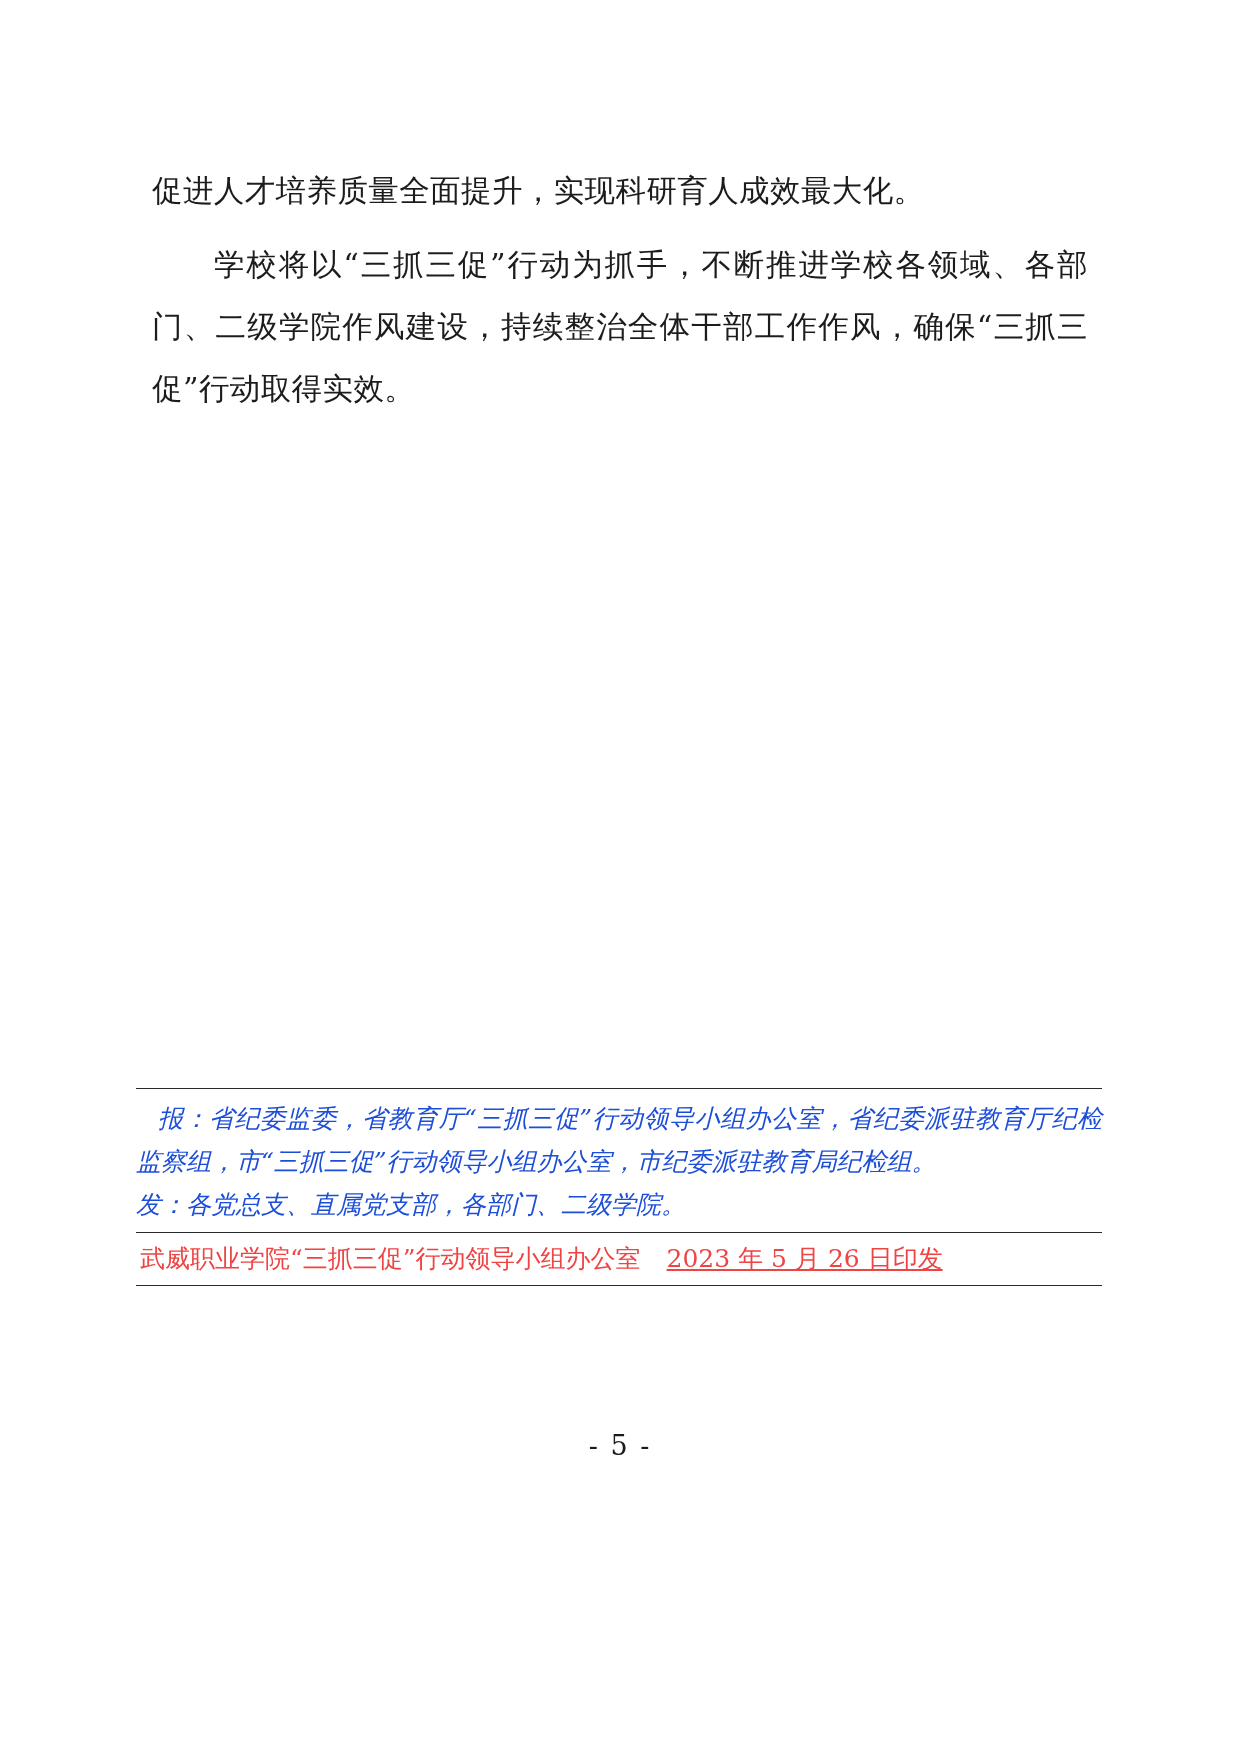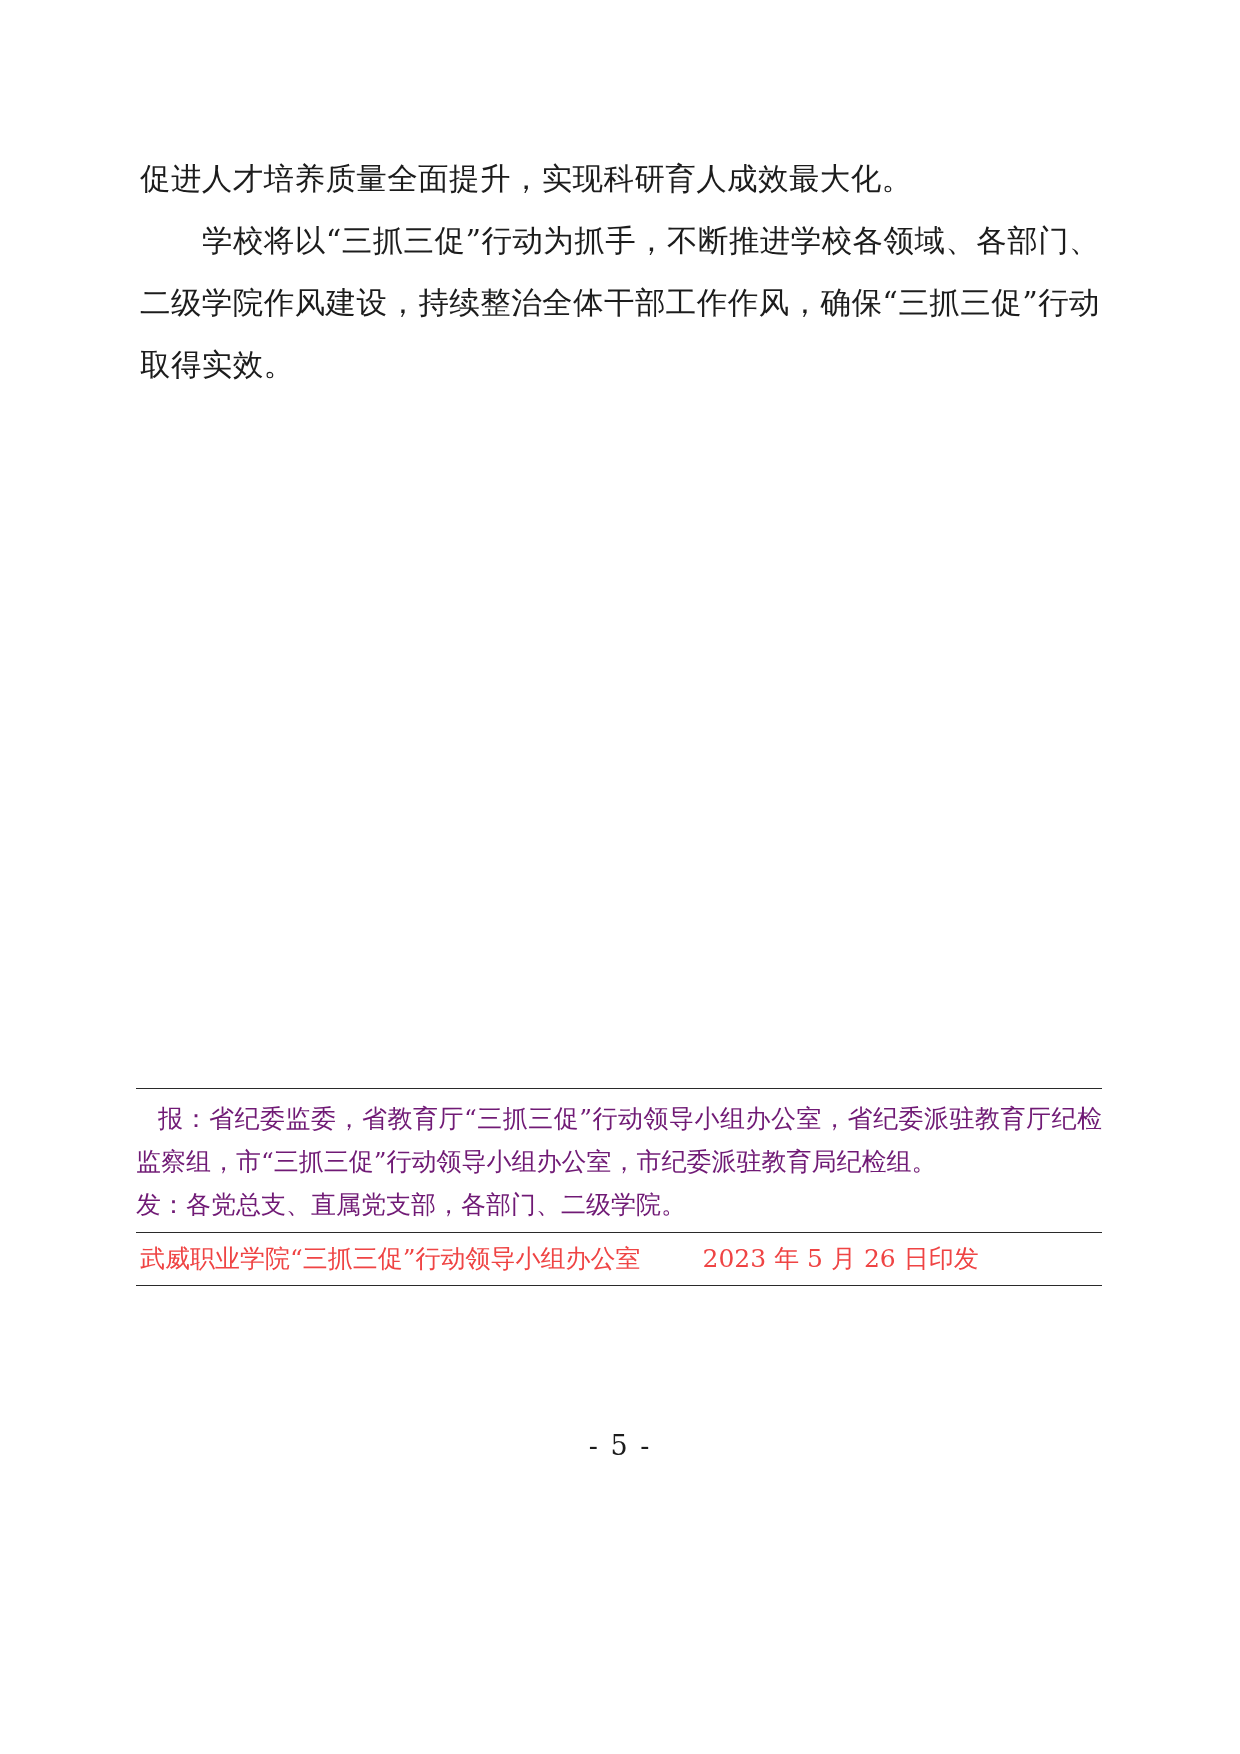--- a/index.html
+++ b/index.html
@@ -25,21 +25,21 @@
     top: 148px;
     width: 960px;
   }
 
   .para {
     font-size: 30.5px;
     line-height: 62px;
     text-align: justify;
     text-justify: inter-ideograph;
     letter-spacing: 0.4px;
-    margin: 0;
+    margin: 12px;
     color: #1c1c1c;
   }
   .para.indent {
     text-indent: 62px;
   }
 
   
   .footer-block {
     position: absolute;
     left: 136px;
@@ -53,44 +53,46 @@
   }
   .rule.thin {
     border-top: 1.2px solid #2a2a2a;
   }
   .dist-list {
     padding: 8px 0 6px 0;
   }
   .dist-row {
     font-size: 25px;
     line-height: 43px;
-    color: #701a75;
+    color: #1d4ed8;
     text-align: justify;
     text-justify: inter-ideograph;
+    font-style: italic;
   }
   .dist-row .lbl {
     white-space: nowrap;
   }
   .dist-row.hang {
     text-indent: 22px;
   }
   .printer-row {
     display: flex;
     align-items: baseline;
     font-size: 25px;
     line-height: 52px;
     color: #ef4444;
     padding-left: 4px;
   }
   .printer-row .office {
     white-space: nowrap;
   }
   .printer-row .date {
     white-space: nowrap;
-    margin-left: 62px;
+    margin-left: 26px;
+    text-decoration: underline;
   }
 
   .page-number {
     position: absolute;
     left: 0;
     right: 0;
     top: 1430px;
     text-align: center;
     font-size: 27px;
     color: #1c1c1c;

